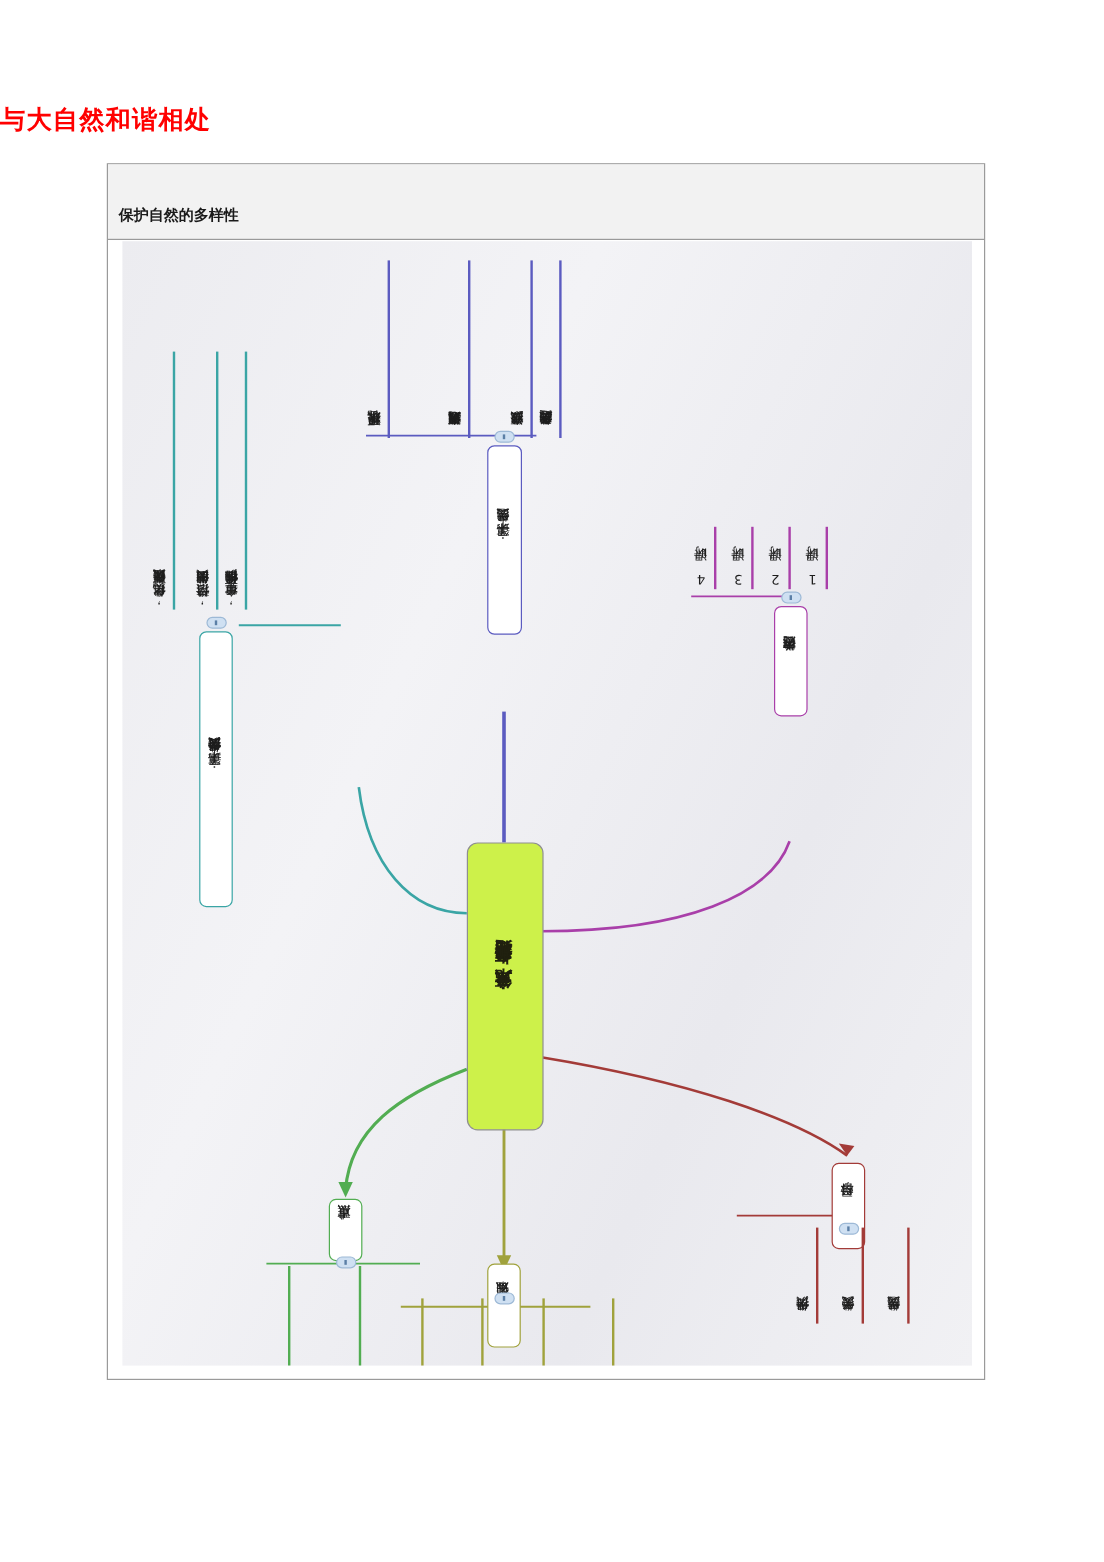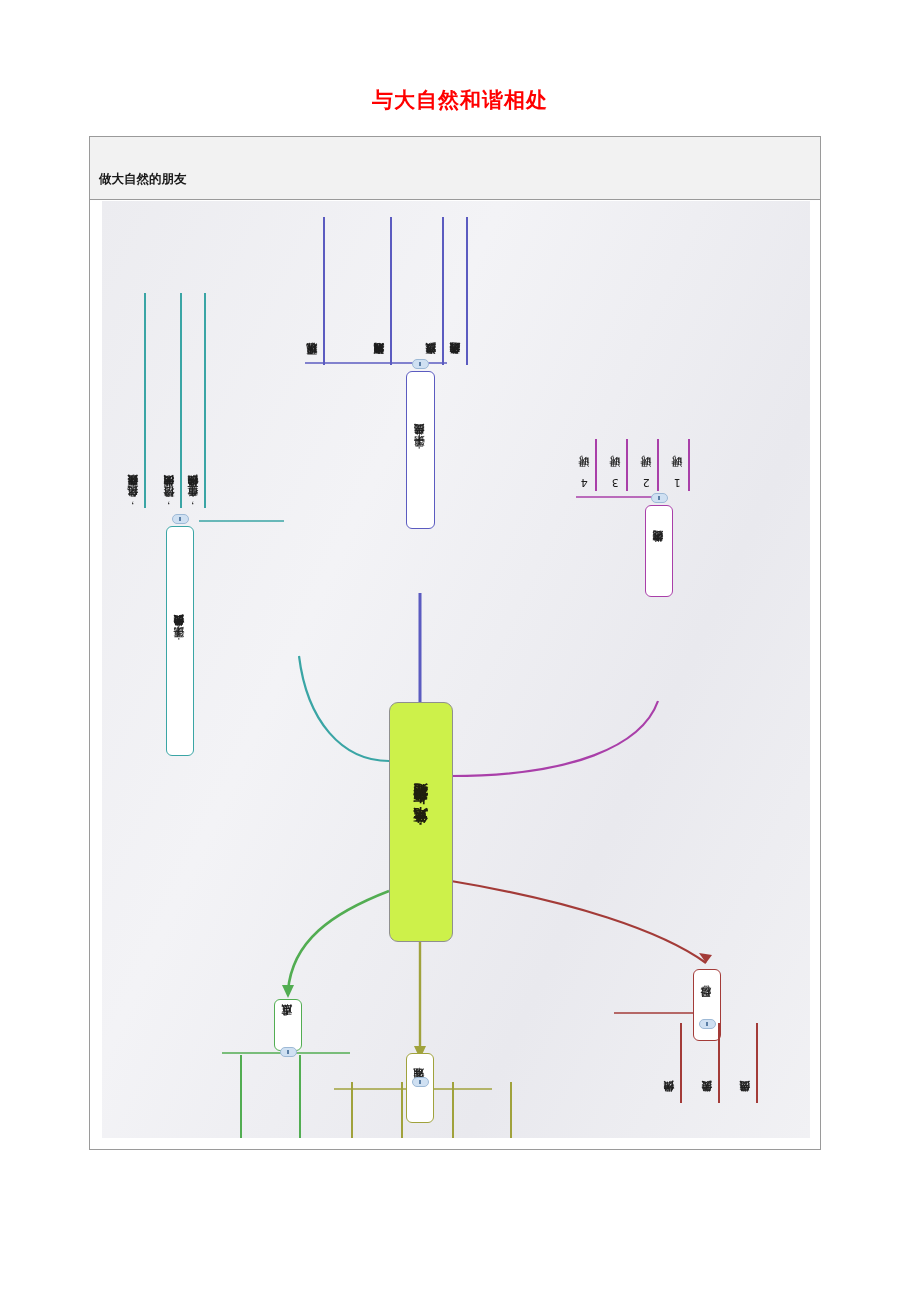--- a/index.html
+++ b/index.html
@@ -3,21 +3,21 @@
 <meta charset="utf-8">
 <style>
   html,body{margin:0;padding:0;background:#ffffff;}
   body{
     width:920px;height:1302px;
     font-family:"DejaVu Sans","Liberation Sans",sans-serif;
     position:relative;overflow:hidden;
   }
   
   .page-title{
-    position:absolute;left:0;top:86px;width:920px;text-align:center;
+    position:absolute;left:0;top:86px;width:920px;text-align:left;
     color:#ff0000;font-size:21px;font-weight:bold;letter-spacing:1px;
     font-family:"DejaVu Sans","Liberation Sans",sans-serif;
   }
   
   .frame{
     position:absolute;left:89px;top:136px;width:732px;height:1014px;
     border:1px solid #9a9a9a;background:#ffffff;box-sizing:border-box;
   }
   .frame-header{
     position:absolute;left:0;top:0;width:100%;height:63px;
@@ -80,21 +80,21 @@
   }
 </style>
 </head>
 <body>
 
 <div class="page-title">与大自然和谐相处</div>
 
 <div class="frame">
 
   <div class="frame-header">
-    <span>做大自然的朋友</span>
+    <span>保护自然的多样性</span>
   </div>
 
   <div class="canvas">
 
     <svg class="wires" viewBox="0 0 708 937">
 
       <path d="M287,560 C240,560 205,520 197,455" stroke="#3aa5a5" stroke-width="2.2" fill="none"></path>
 
       <path d="M318,501 C318,460 318,430 318,392" stroke="#5b5bc0" stroke-width="3" fill="none"></path>
 

